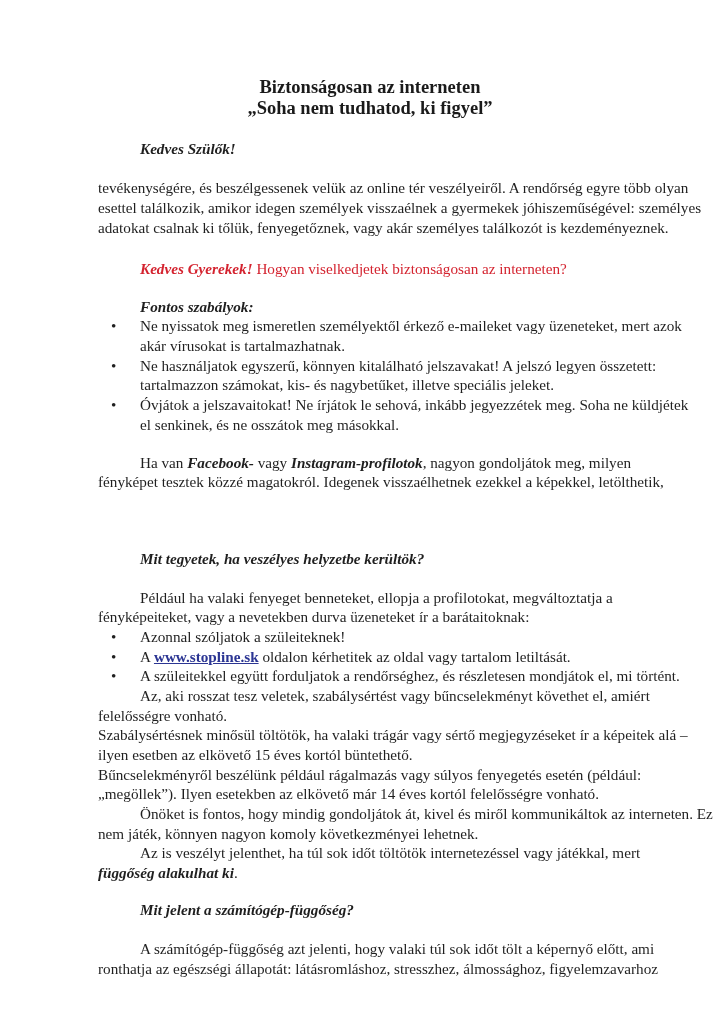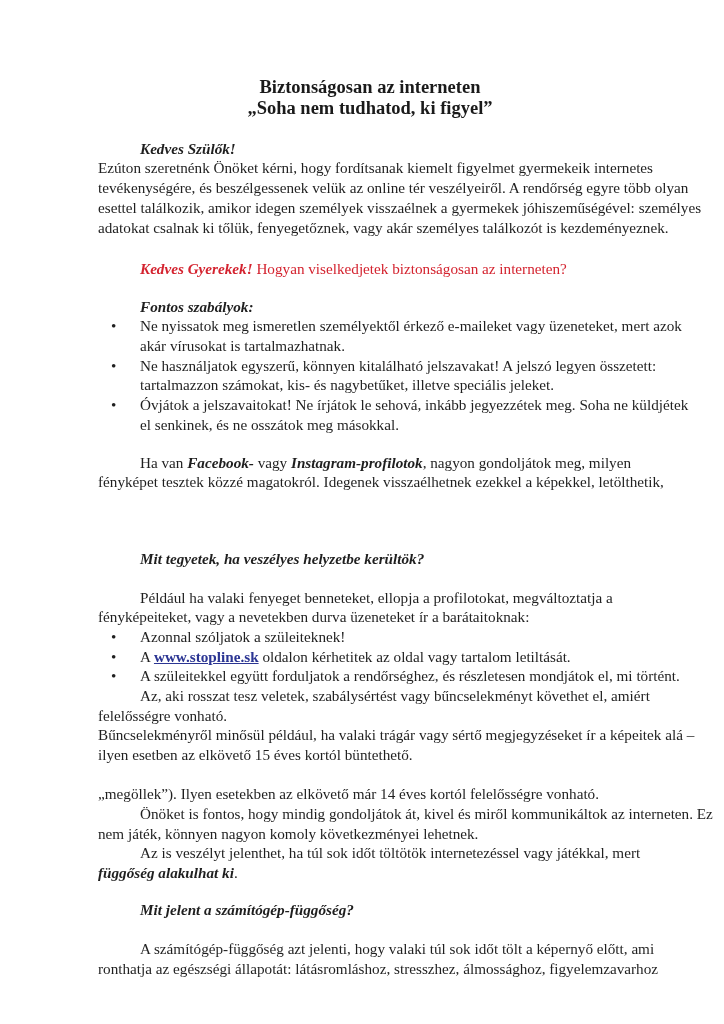--- a/index.html
+++ b/index.html
@@ -25,21 +25,20 @@
 </style>
 </head>
 <body>
 
 <div class="page">
 
   <div class="title" style="top:77px">Biztonságosan az interneten</div>
   <div class="title" style="top:98px">„Soha nem tudhatod, ki figyel”</div>
 
   <div class="line ind" style="top:139px"><b>Kedves Szülők!</b></div>
-  <div class="line" style="top:158px">Ezúton szeretnénk Önöket kérni, hogy fordítsanak kiemelt figyelmet gyermekeik internetes</div>
   <div class="line" style="top:178px">tevékenységére, és beszélgessenek velük az online tér veszélyeiről. A rendőrség egyre több olyan</div>
   <div class="line" style="top:198px">esettel találkozik, amikor idegen személyek visszaélnek a gyermekek jóhiszeműségével: személyes</div>
   <div class="line" style="top:218px">adatokat csalnak ki tőlük, fenyegetőznek, vagy akár személyes találkozót is kezdeményeznek.</div>
 
   <div class="line ind red" style="top:259px"><b>Kedves Gyerekek!</b><span> Hogyan viselkedjetek biztonságosan az interneten?</span></div>
 
   <div class="line ind" style="top:297px"><b>Fontos szabályok:</b></div>
 
   <div class="dot" style="top:316px">•</div>
   <div class="line bul" style="top:316px">Ne nyissatok meg ismeretlen személyektől érkező e-maileket vagy üzeneteket, mert azok</div>
@@ -65,22 +64,23 @@
   <div class="line bul" style="top:627px">Azonnal szóljatok a szüleiteknek!</div>
 
   <div class="dot" style="top:647px">•</div>
   <div class="line bul" style="top:647px"><span>A </span><a class="link" href="#">www.stopline.sk</a><span> oldalon kérhetitek az oldal vagy tartalom letiltását.</span></div>
 
   <div class="dot" style="top:666px">•</div>
   <div class="line bul" style="top:666px">A szüleitekkel együtt forduljatok a rendőrséghez, és részletesen mondjátok el, mi történt.</div>
 
   <div class="line ind" style="top:686px">Az, aki rosszat tesz veletek, szabálysértést vagy bűncselekményt követhet el, amiért</div>
   <div class="line" style="top:706px">felelősségre vonható.</div>
-  <div class="line" style="top:725px">Bűncselekményről minősül például, ha valaki trágár vagy sértő megjegyzéseket ír a képeitek alá –</div>
+  <div class="line" style="top:725px">Szabálysértésnek minősül töltötök, ha valaki trágár vagy sértő megjegyzéseket ír a képeitek alá –</div>
   <div class="line" style="top:745px">ilyen esetben az elkövető 15 éves kortól büntethető.</div>
+  <div class="line" style="top:765px">Bűncselekményről beszélünk például rágalmazás vagy súlyos fenyegetés esetén (például:</div>
   <div class="line" style="top:784px">„megöllek”). Ilyen esetekben az elkövető már 14 éves kortól felelősségre vonható.</div>
   <div class="line ind" style="top:804px">Önöket is fontos, hogy mindig gondoljátok át, kivel és miről kommunikáltok az interneten. Ez</div>
   <div class="line" style="top:824px">nem játék, könnyen nagyon komoly következményei lehetnek.</div>
   <div class="line ind" style="top:843px">Az is veszélyt jelenthet, ha túl sok időt töltötök internetezéssel vagy játékkal, mert</div>
   <div class="line" style="top:863px"><b>függőség alakulhat ki</b><span>.</span></div>
 
   <div class="line ind" style="top:900px"><b>Mit jelent a számítógép-függőség?</b></div>
   <div class="line ind" style="top:939px">A számítógép-függőség azt jelenti, hogy valaki túl sok időt tölt a képernyő előtt, ami</div>
   <div class="line" style="top:959px">ronthatja az egészségi állapotát: látásromláshoz, stresszhez, álmossághoz, figyelemzavarhoz</div>
 

